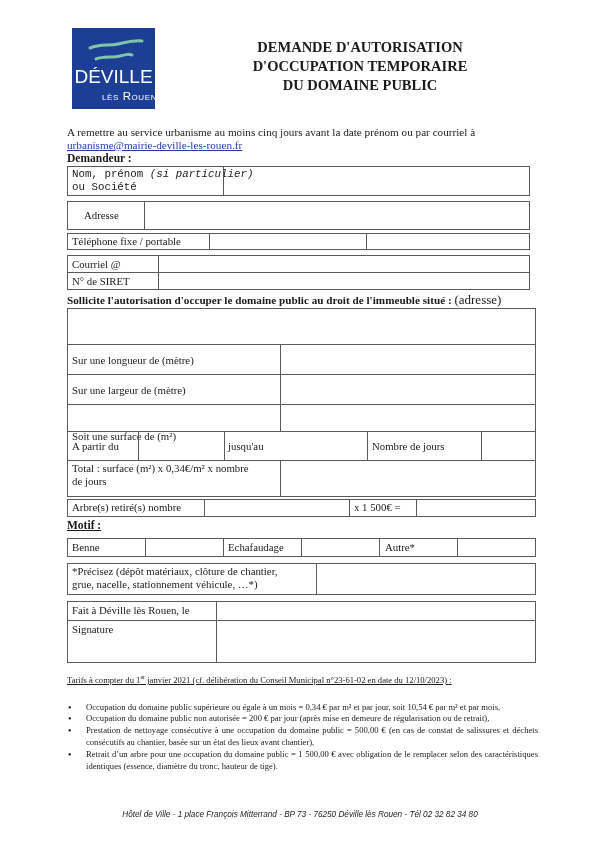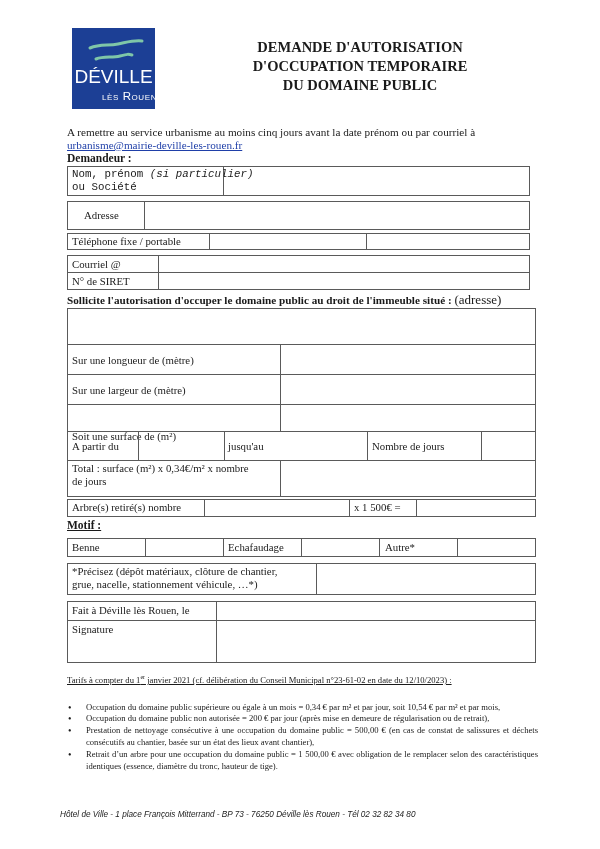--- a/index.html
+++ b/index.html
@@ -17,21 +17,21 @@
   .b { position: absolute; border: 1px solid #5a5a5a; }
   .vl { position: absolute; width: 1px; background: #5a5a5a; }
   .hl { position: absolute; height: 1px; background: #5a5a5a; }
   .lbl { position: absolute; font-size: 10.8px; line-height: 12.5px; white-space: nowrap; }
   .cell { position: absolute; }
   .tarifs { left: 67px; width: 471px; top: 672px; font-size: 8.6px; line-height: 11.8px; }
   .tarifs .head { text-decoration: underline; }
   .tarifs ul { list-style: none; margin-top: 15px; }
   .tarifs li { position: relative; padding-left: 19px; text-align: justify; }
   .tarifs li::before { content: "•"; position: absolute; left: 1px; top: 0; font-size: 10px; }
-  .footer { left: 60px; width: 480px; top: 810px; text-align: left; font-family: "Liberation Sans", "DejaVu Sans", sans-serif; font-style: italic; font-size: 8.2px; color: #222; }
+  .footer { left: 60px; width: 480px; top: 810px; text-align: center; font-family: "Liberation Sans", "DejaVu Sans", sans-serif; font-style: italic; font-size: 8.2px; color: #222; }
 </style>
 </head>
 <body>
 
 <div class="abs logo">
   <svg width="83" height="81">
     <path d="M18 20 C28 16, 36 18, 46 16 S62 12, 70 13" stroke="#7fc6a8" stroke-width="3" fill="none" stroke-linecap="round"></path>
     <path d="M24 31 C32 28, 40 30, 48 28 S56 26, 60 27" stroke="#7fc6a8" stroke-width="3" fill="none" stroke-linecap="round"></path>
   </svg>
   <div class="logo-main">DÉVILLE</div>

